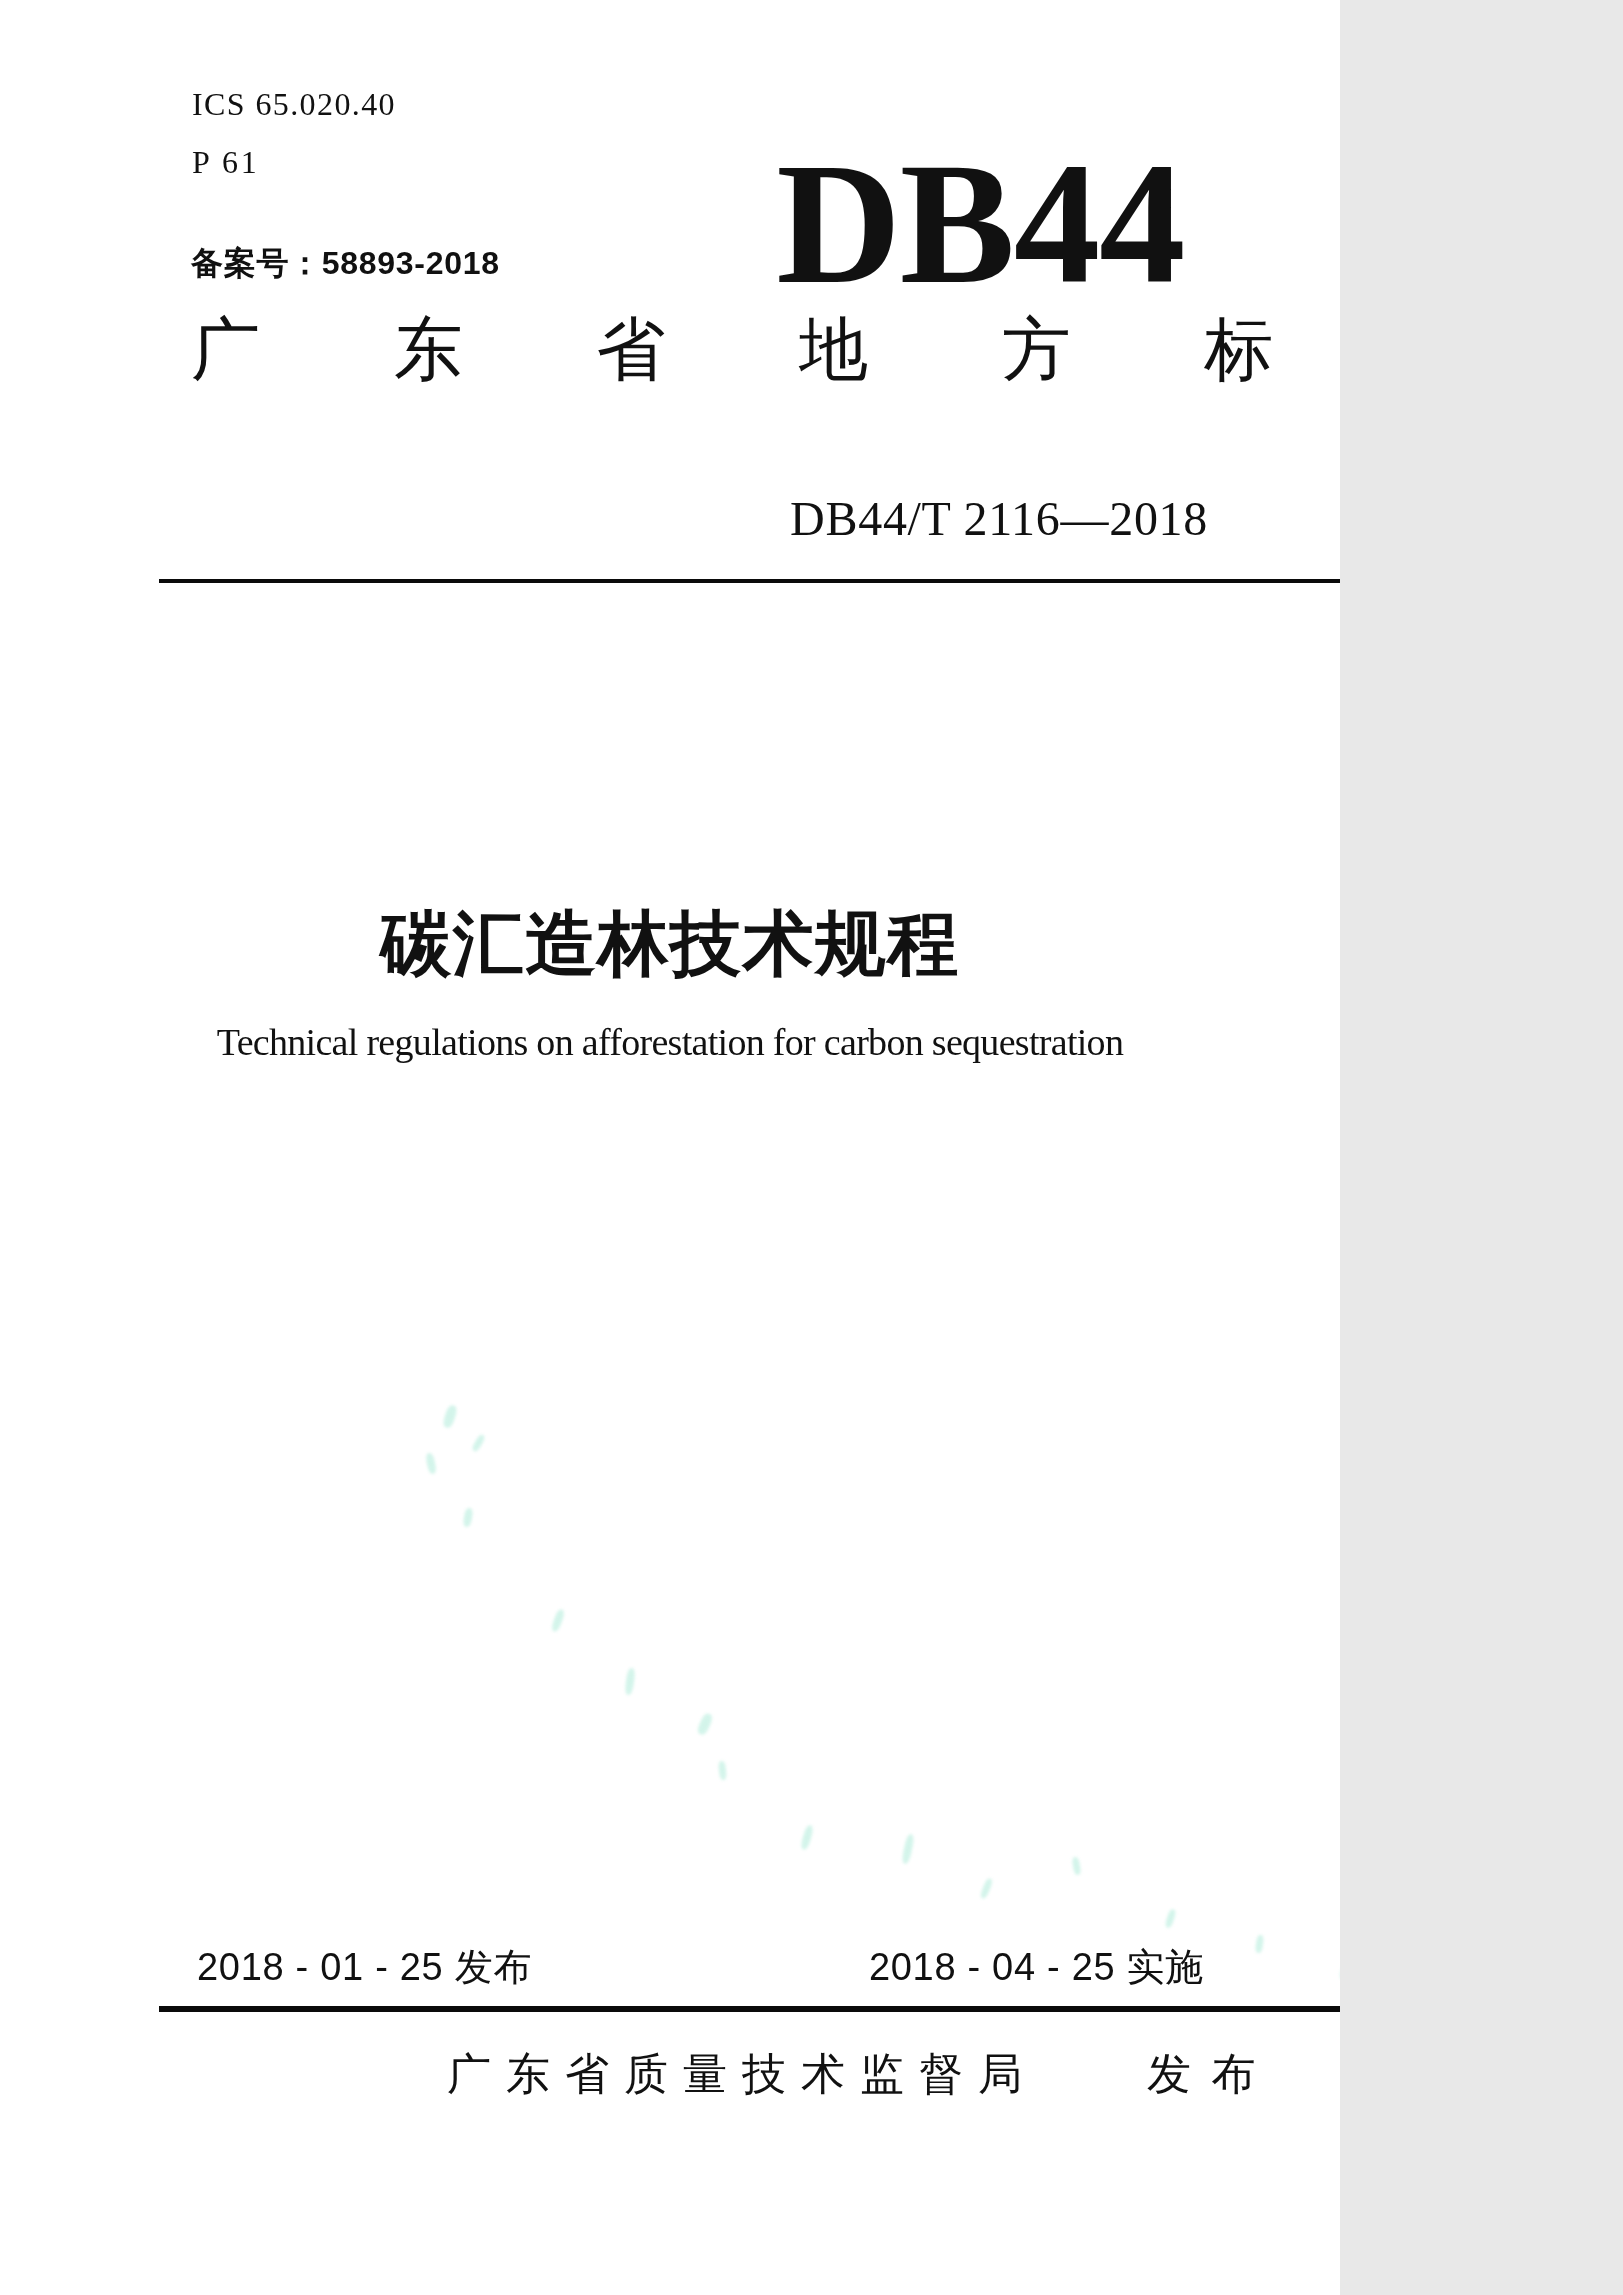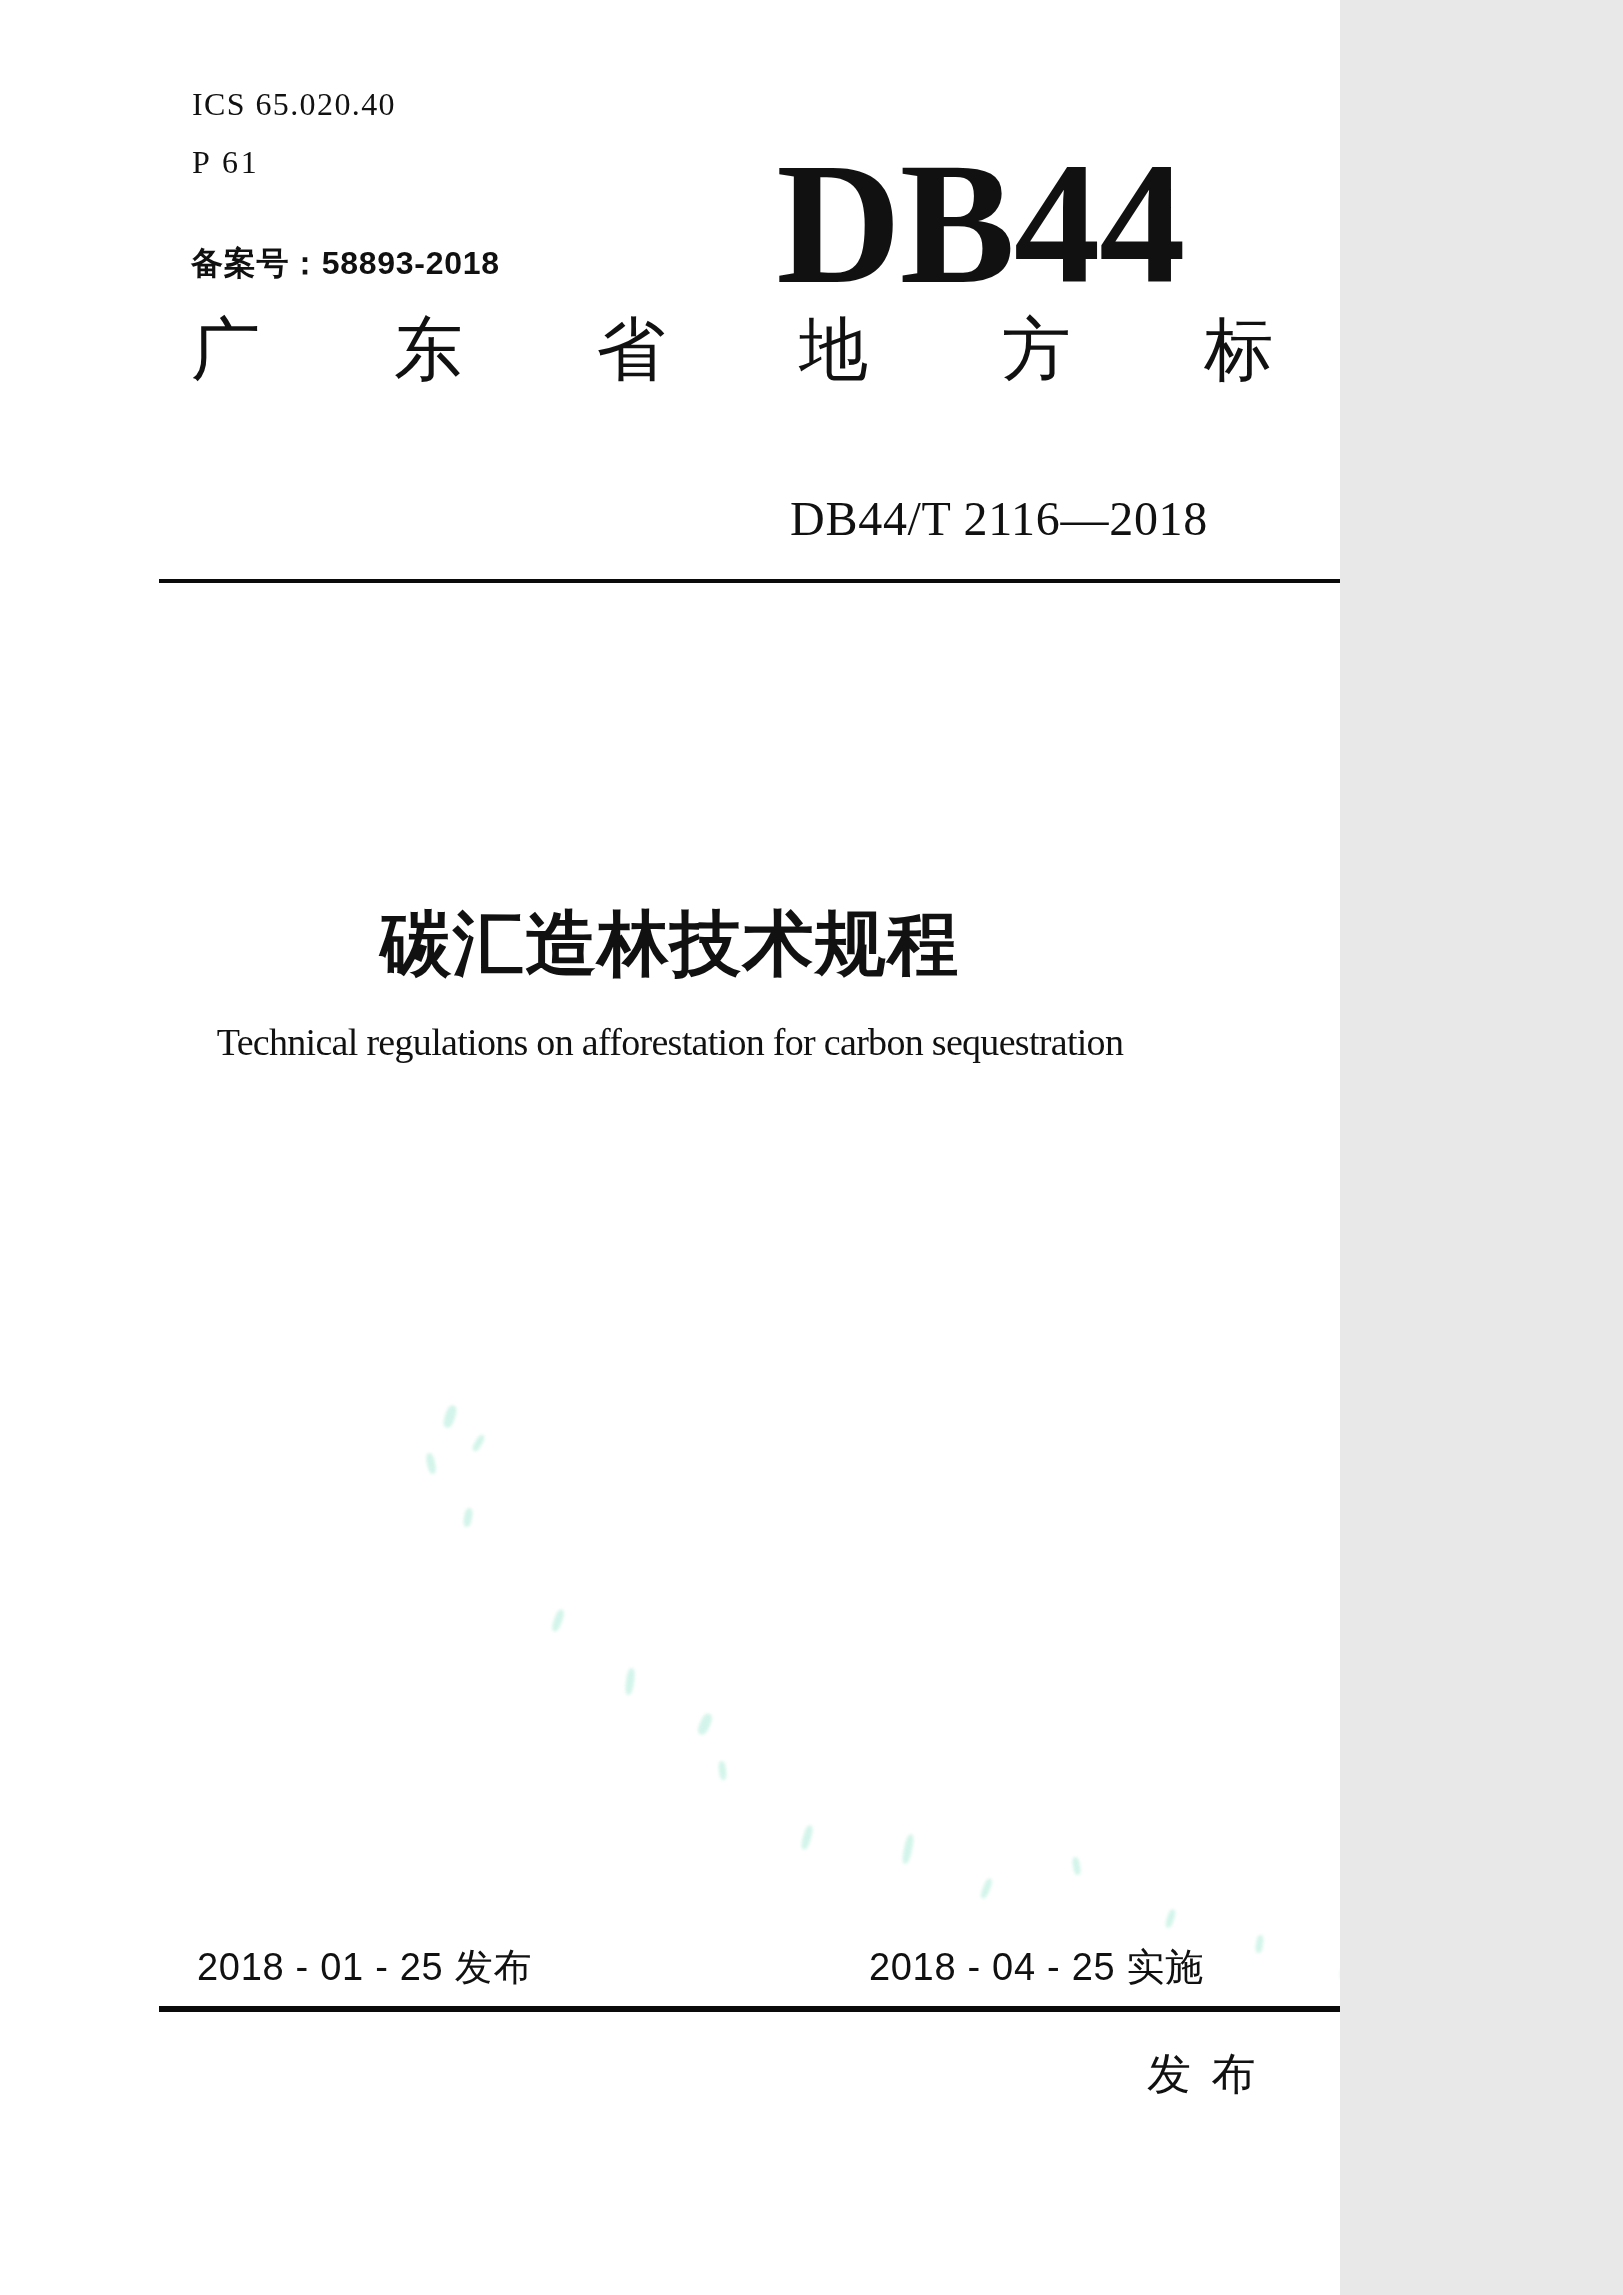--- a/index.html
+++ b/index.html
@@ -100,16 +100,17 @@
     <span>2018 - 01 - 25</span>
     <span>发布</span>
   </div>
   <div class="abs date-row date-impl">
     <span>2018 - 04 - 25</span>
     <span>实施</span>
   </div>
 
   <div class="abs rule rule-bottom"></div>
 
+  <div class="abs publisher">广东省质量技术监督局</div>
   <div class="abs publish-label">发 布</div>
 
 </div>
 
 
 </body></html>

